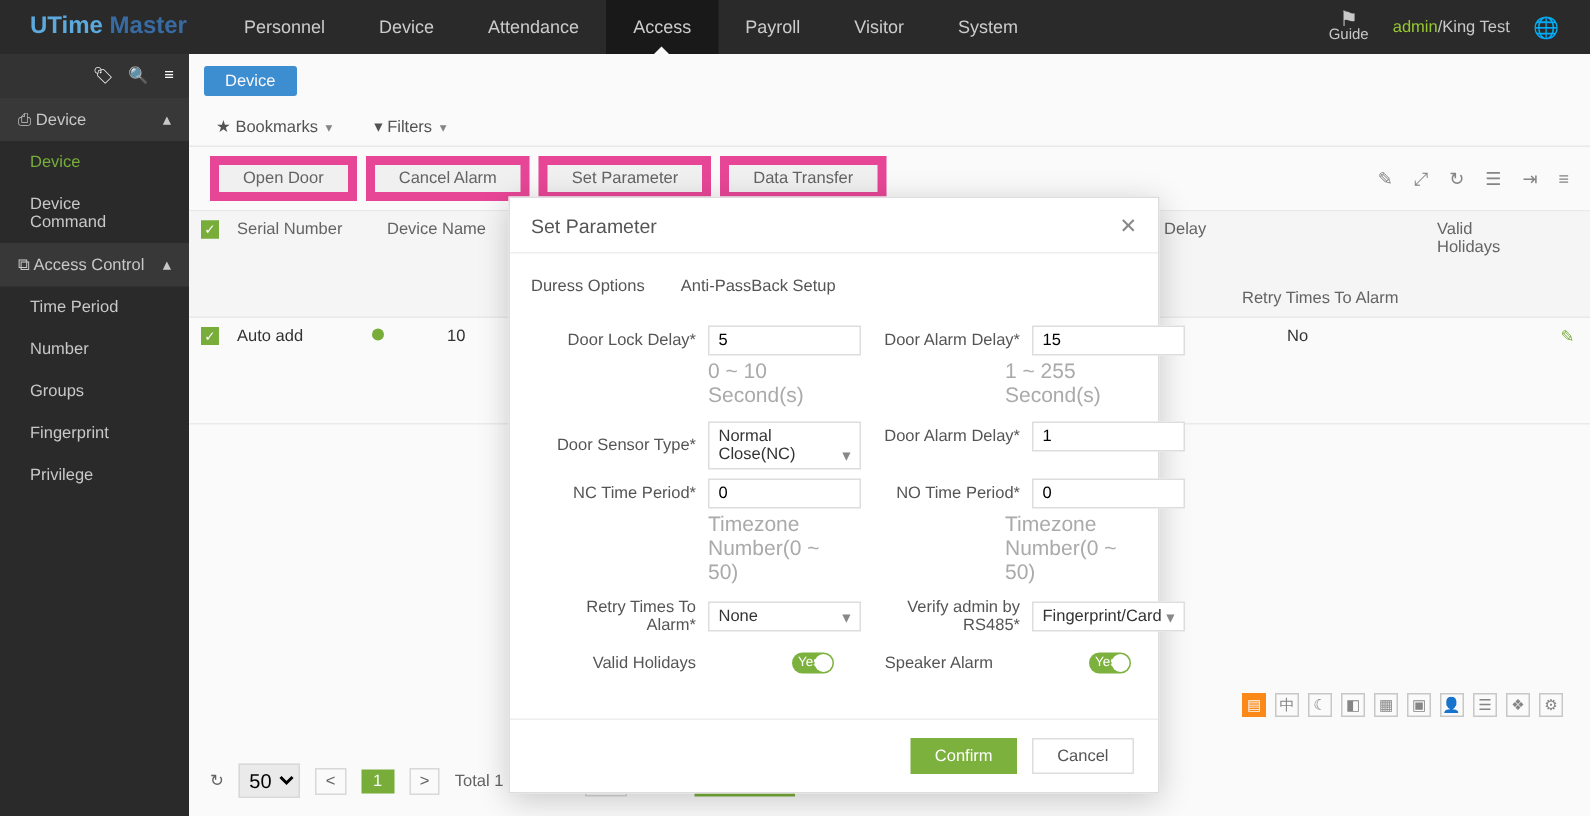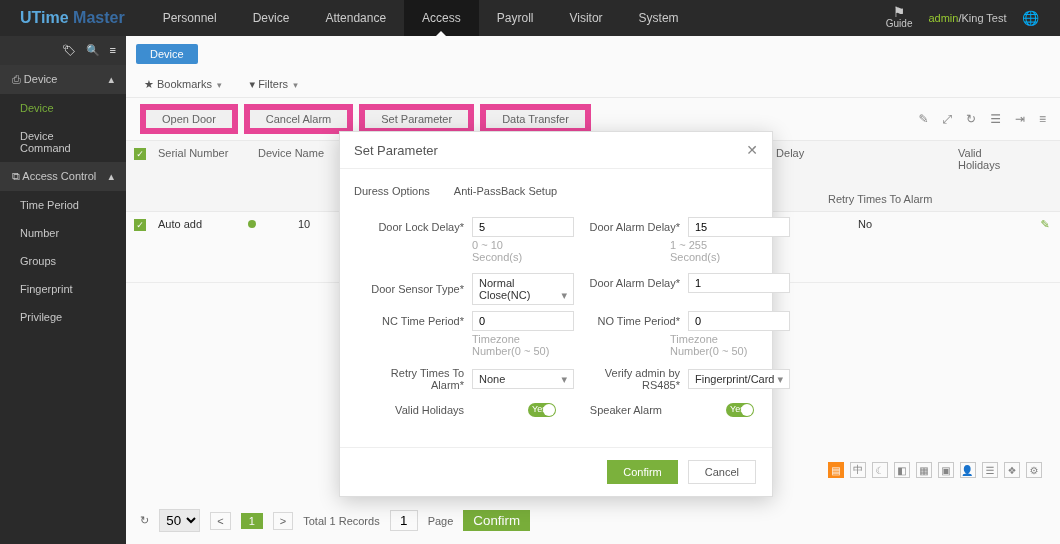--- a/index.html
+++ b/index.html
@@ -68,21 +68,21 @@
 .modal-tab { padding: 6px 0; margin-right: 24px; cursor:pointer; color:#555; }
 .modal-tab.active { color:#7bb13c; border-bottom:2px solid #7bb13c; }
 .modal-body { padding: 14px 18px 24px; }
 .form-row { display:flex; margin-bottom: 6px; align-items:flex-start; }
 .form-row.helper-row { margin-top:-4px; margin-bottom: 10px; }
 .form-col { flex:1; display:flex; align-items:center; gap:4px;justify-content:space-between; }
 .form-label { width: 110px; text-align:right; font-size:11px; color:#555; padding-right:4px; }
 .form-input { width: 102px; border:1px solid #ddd; padding:3px 6px; font-size:11px; }
 .form-select { width: 102px; border:1px solid #ddd; padding:3px 6px; font-size:11px; background:#fff; position:relative; }
 .form-select::after { content:"▾"; position:absolute; right:6px; color:#888; }
-.helper { font-size:11px; color:#aaa; margin-left: 114px; }
+.helper { font-size:14px; color:#aaa; margin-left: 114px; }
 .toggle { width: 28px; height: 14px; border-radius: 8px; background:#7bb13c; position:relative; display:inline-block; cursor:pointer; vertical-align:middle; }
 .toggle::after { content:""; width:12px; height:12px; border-radius:50%; background:#fff; position:absolute; right:1px; top:1px; }
 .toggle-label { font-size:9px; color:#fff; position:absolute; left:4px; top:1px; }
 .modal-foot { padding: 12px 16px; border-top:1px solid #eee; display:flex; justify-content:flex-end; gap:10px; }
 .btn-confirm { background:#7bb13c; color:#fff; border:none; padding:5px 16px; cursor:pointer; font-size:11px; }
 .btn-cancel { background:#fff; border:1px solid #ddd; padding:5px 16px; cursor:pointer; font-size:11px; color:#555; }
 .sel-caret{color:#888;font-size:9px;margin-left:2px}
 </style>
 </head>
 <body>

